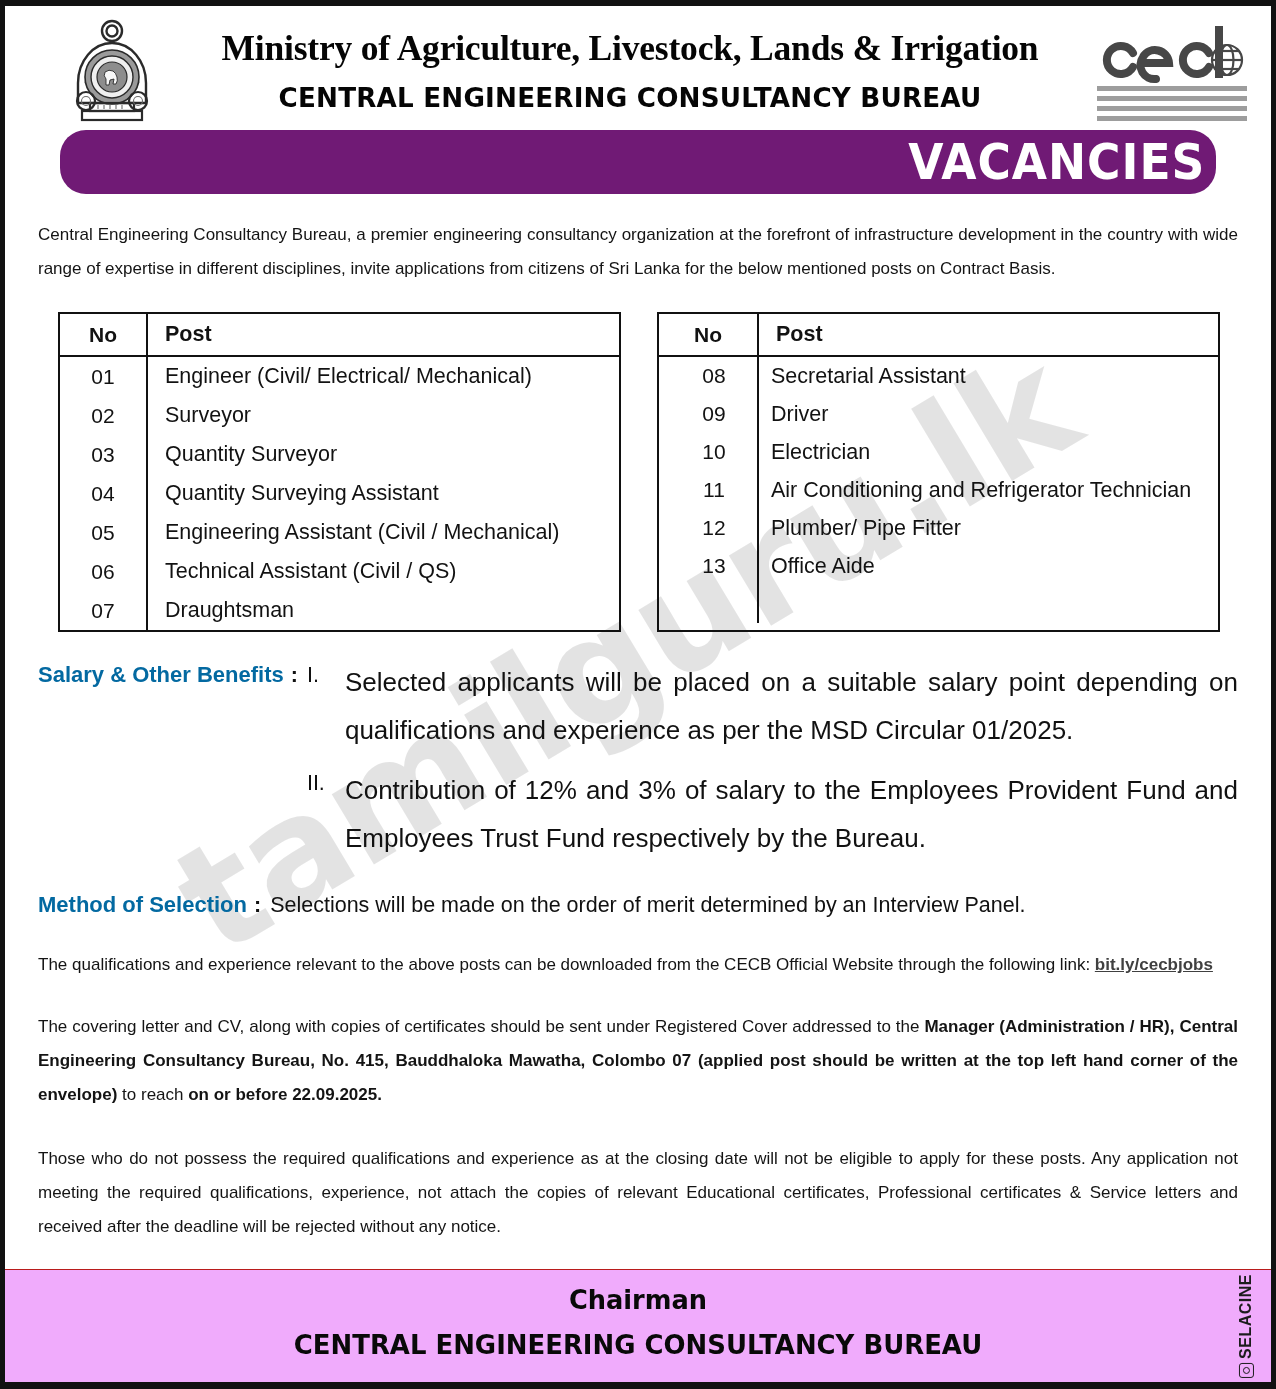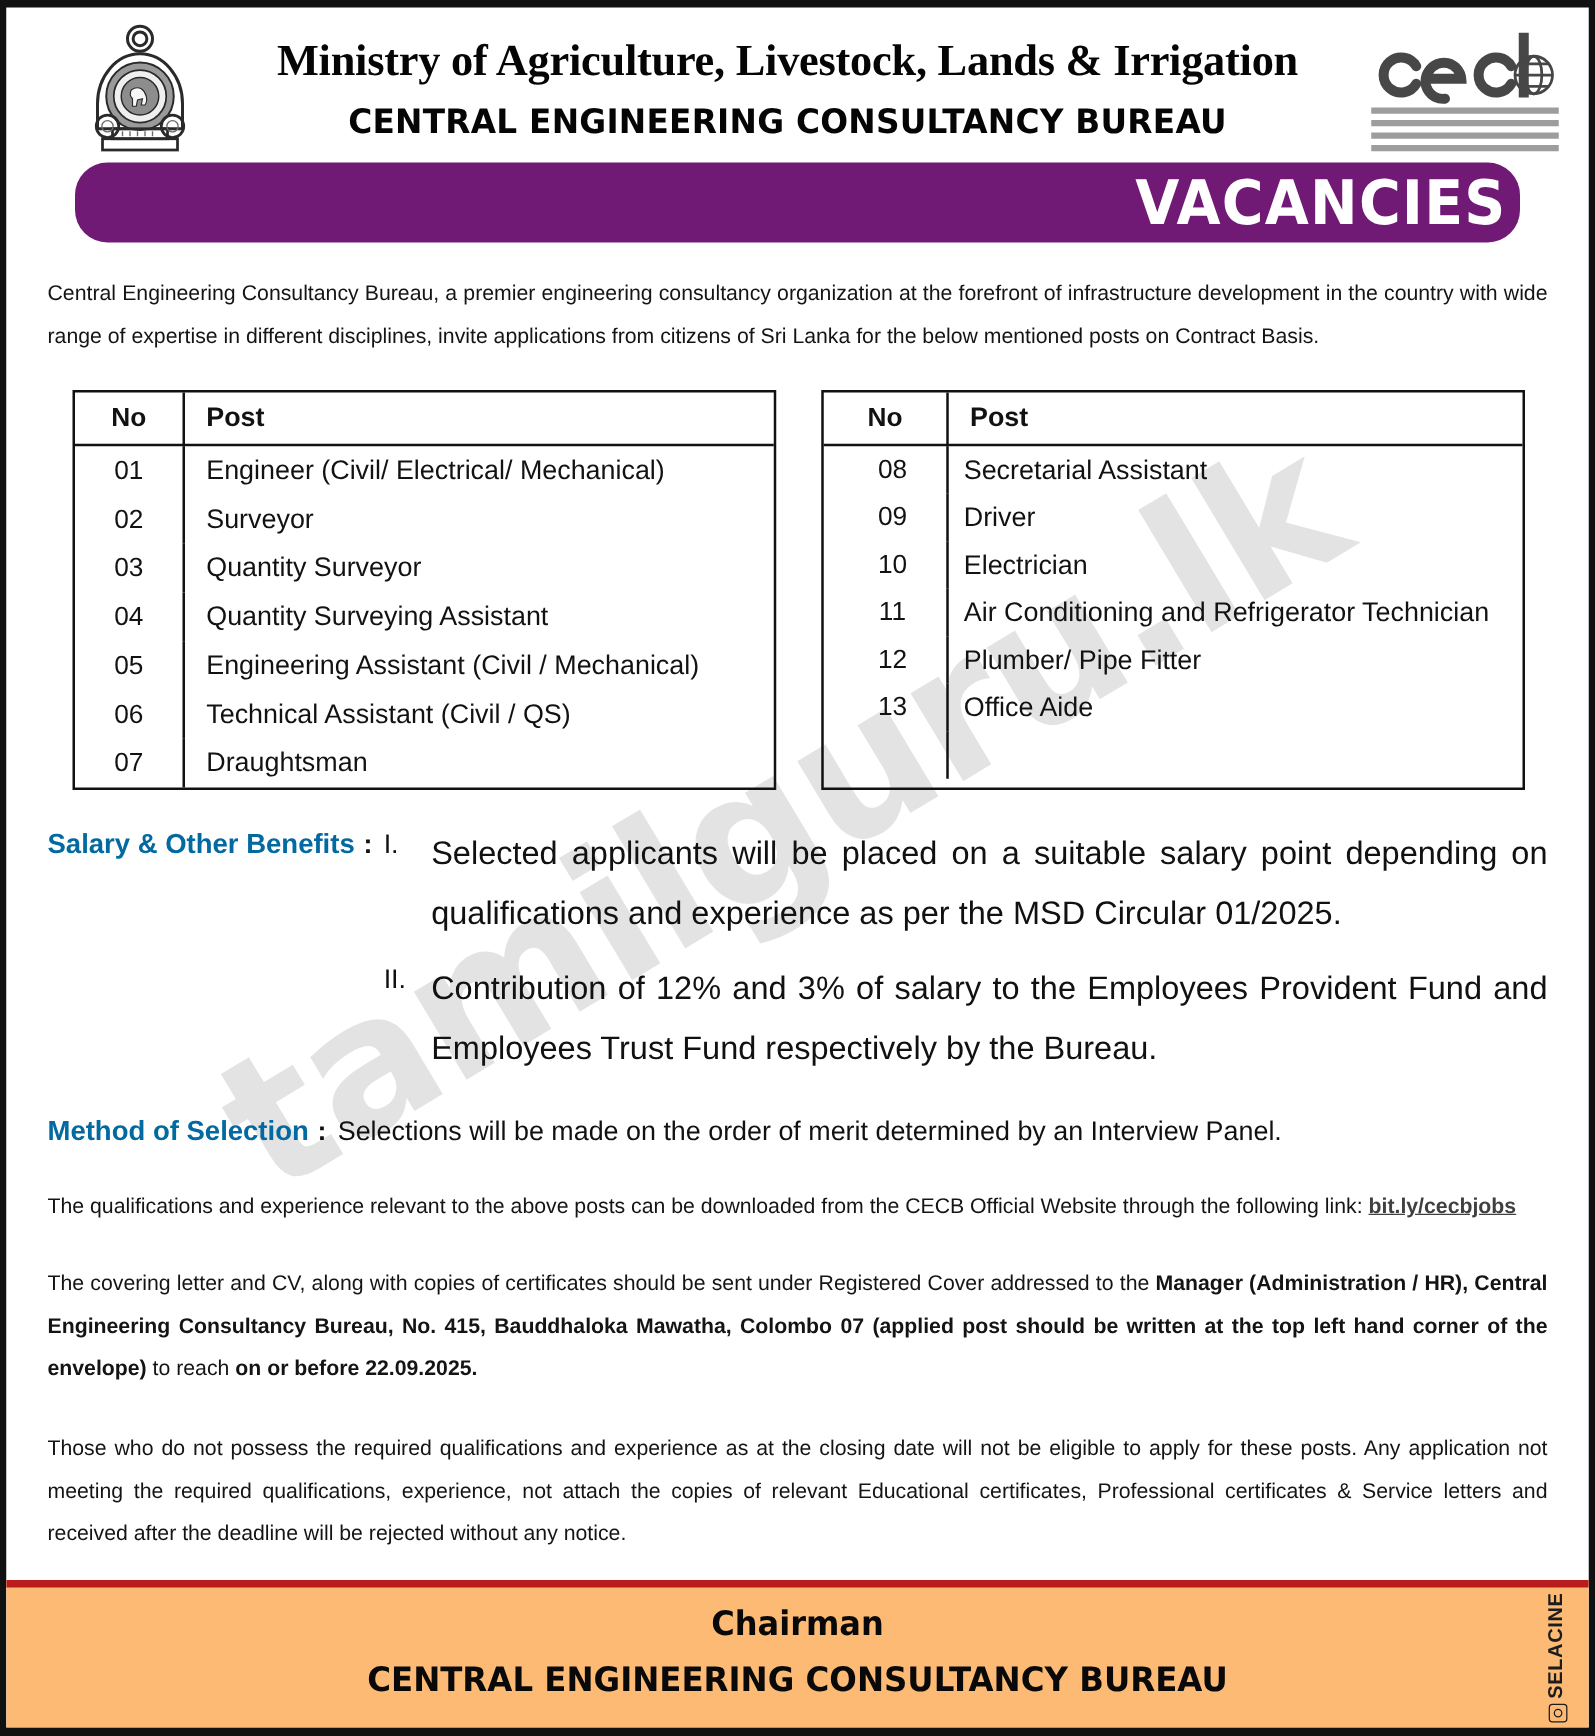--- a/index.html
+++ b/index.html
@@ -251,22 +251,22 @@
     color: #404040;
   }
 
   
   .footer {
     position: absolute;
     left: 0;
     right: 0;
     bottom: 0;
     height: 112px;
-    background: #fdba74;
-    border-top: 6px solid #b91c1c;
+    background: #f0abfc;
+    border-top: 1px solid #b91c1c;
     z-index: 6;
   }
   .footer-inner {
     text-align: center;
     padding-top: 14px;
   }
   .chairman {
     font-family: "DejaVu Sans", sans-serif;
     font-weight: 700;
     font-size: 27px;

